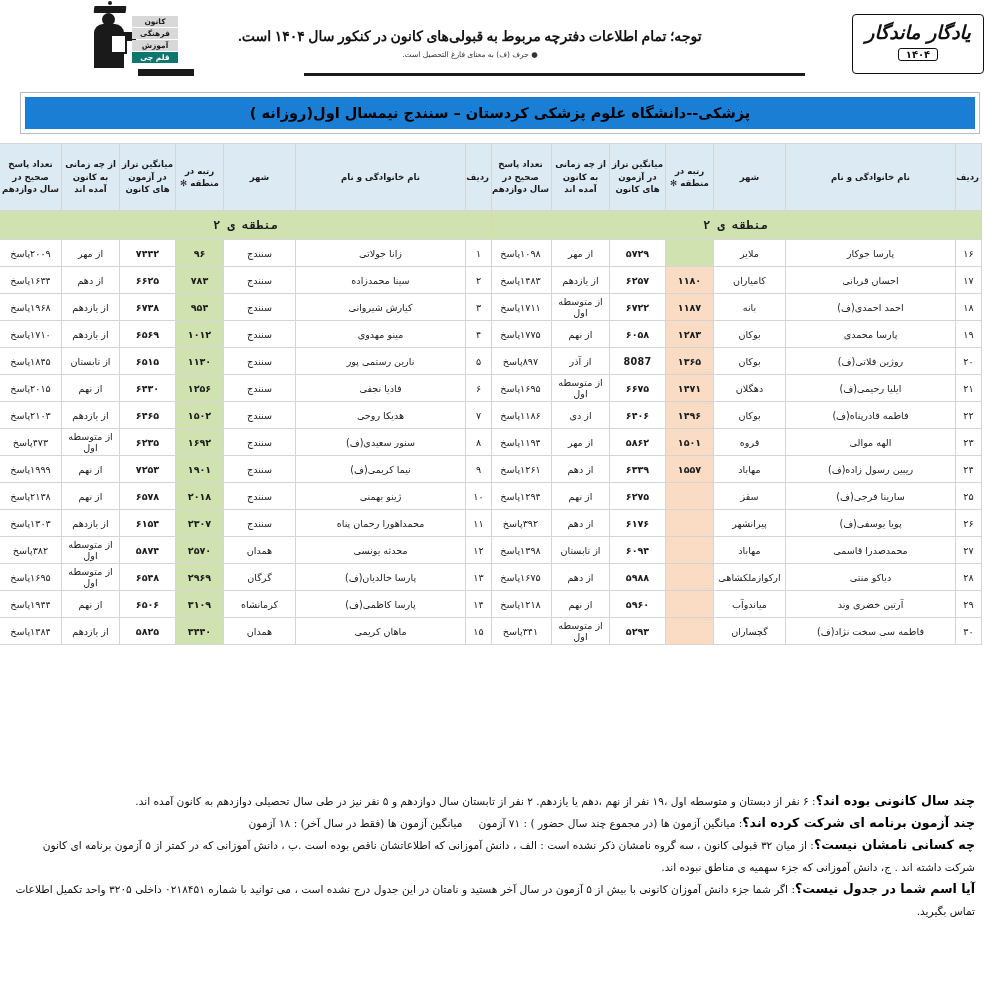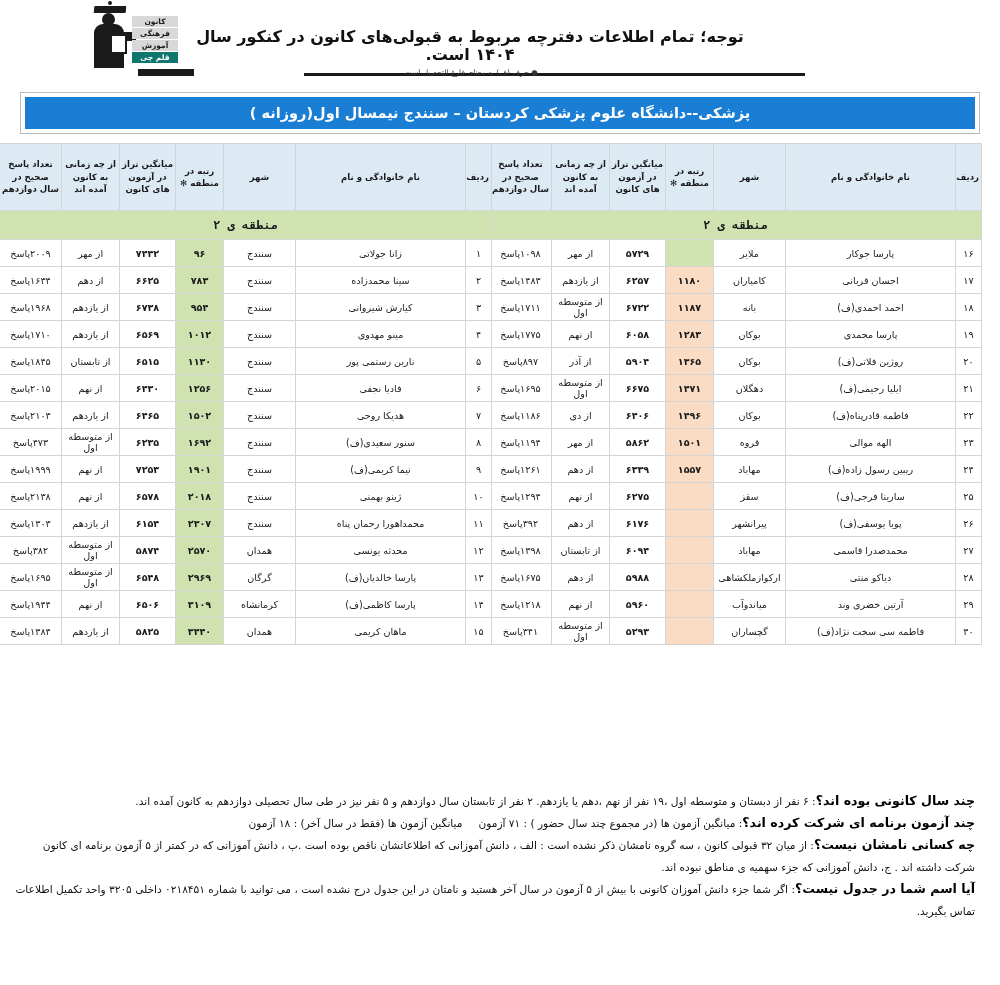--- a/index.html
+++ b/index.html
@@ -131,24 +131,25 @@
   }
 
   .notice {
     position: absolute;
     right: 250px;
     top: 28px;
     width: 560px;
     text-align: center;
   }
   .notice .line1 {
-    font-size: 16px;
+    font-size: 14px;
     font-weight: bold;
     color: #111;
     line-height: 18px;
+    font-family: Liberation Serif, serif;
   }
   .notice .line2 {
     font-size: 7.5px;
     color: #333;
     margin-top: 3px;
     line-height: 11px;
   }
 
   .brand {
     position: absolute;
@@ -185,21 +186,21 @@
     top: 92px;
     right: 20px;
     width: 960px;
     border: 1px solid #bbbbbb;
     padding: 4px;
     box-sizing: border-box;
     background: #ffffff;
   }
   .title-bar {
     background: #1a7fd4;
-    color: #ffffff;
+    color: #000000;
     font-size: 14.5px;
     font-weight: bold;
     text-align: center;
     padding: 8px 0;
     letter-spacing: 0.2px;
   }
 
   
   .tables {
     position: absolute;
@@ -309,20 +310,24 @@
     </div>
   </div>
   <div class="logo-rule-base"></div>
   <div class="logo-rule"></div>
 
   <div class="notice">
     <div class="line1">توجه؛ تمام اطلاعات دفترچه مربوط به قبولی‌های کانون در کنکور سال ۱۴۰۴ است.</div>
     <div class="line2">● حرف (ف) به معنای فارغ التحصیل است.</div>
   </div>
 
+  <div class="brand">
+    <div class="bname">یادگار ماندگار</div>
+    <div class="byear">۱۴۰۴</div>
+  </div>
 </div>
 
 <div class="title-bar-wrap">
   <div class="title-bar">پزشکی--دانشگاه علوم پزشکی کردستان – سنندج نیمسال اول(روزانه )</div>
 </div>
 
 <div class="tables">
 
   <div class="tcol">
     <table class="rank">
@@ -384,21 +389,21 @@
             <td class="c-rank hl-orange">۱۲۸۳</td>
             <td class="c-avg">۶۰۵۸</td>
             <td class="c-since">از نهم</td>
             <td class="c-ans">۱۷۷۵پاسخ</td>
           </tr>
         <tr>
             <td class="c-row">۲۰</td>
             <td class="c-name">روژین فلاتی(ف)</td>
             <td class="c-city">بوکان</td>
             <td class="c-rank hl-orange">۱۳۶۵</td>
-            <td class="c-avg">۵۹۰۴</td>
+            <td class="c-avg">8087</td>
             <td class="c-since">از آذر</td>
             <td class="c-ans">۸۹۷پاسخ</td>
           </tr>
         <tr>
             <td class="c-row">۲۱</td>
             <td class="c-name">ایلیا رحیمی(ف)</td>
             <td class="c-city">دهگلان</td>
             <td class="c-rank hl-orange">۱۴۷۱</td>
             <td class="c-avg">۶۶۷۵</td>
             <td class="c-since">از متوسطه اول</td>

